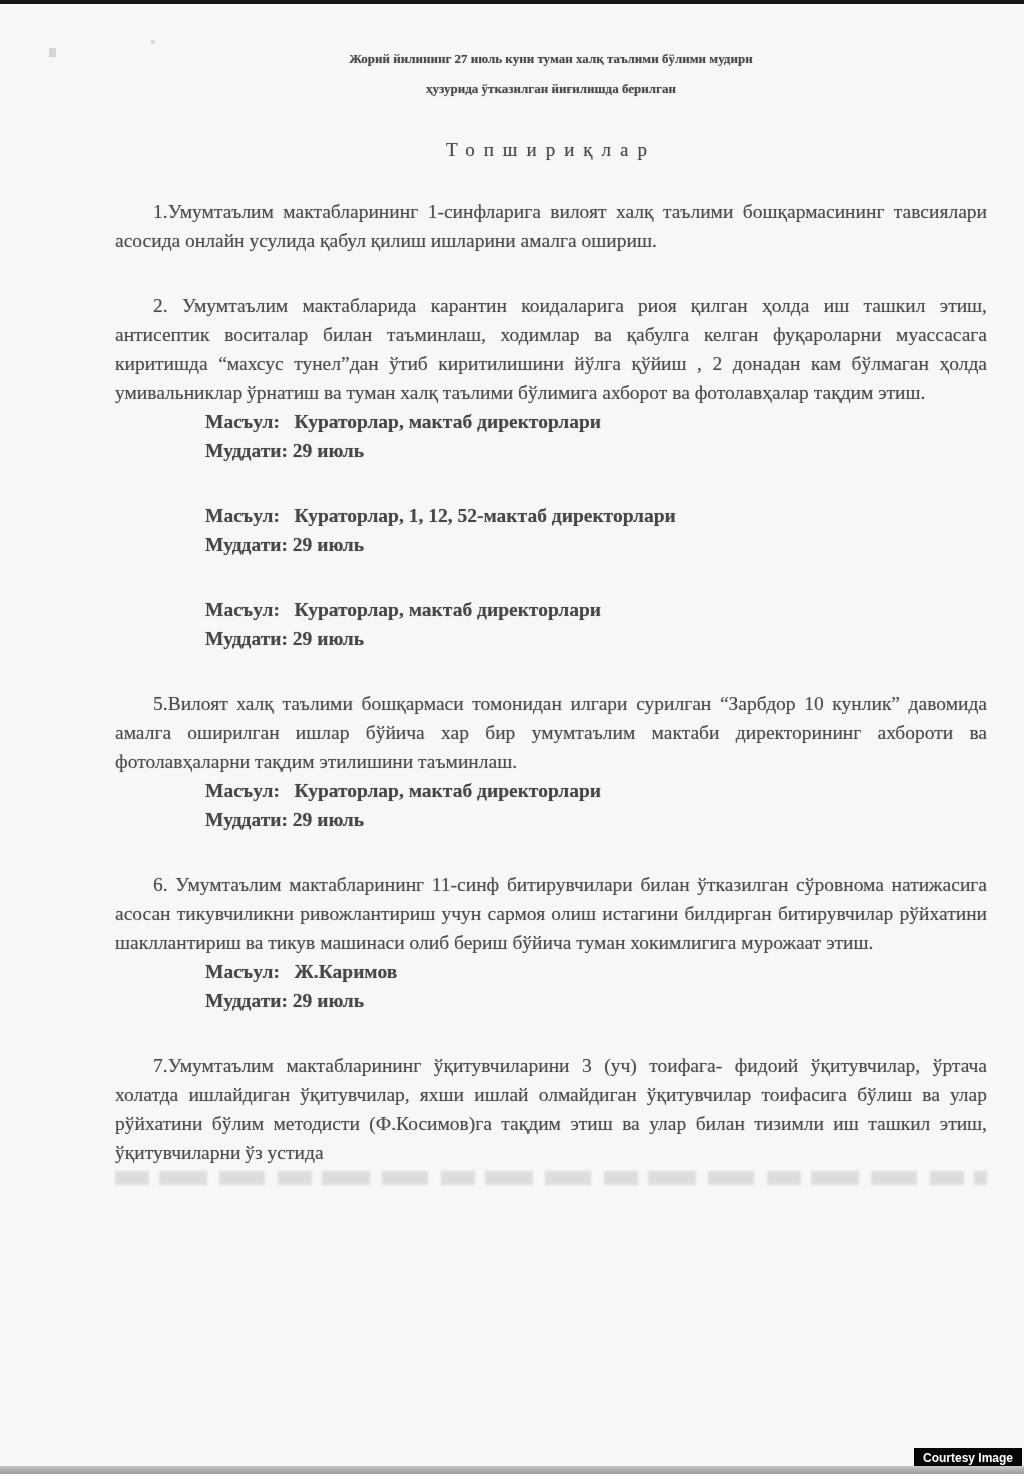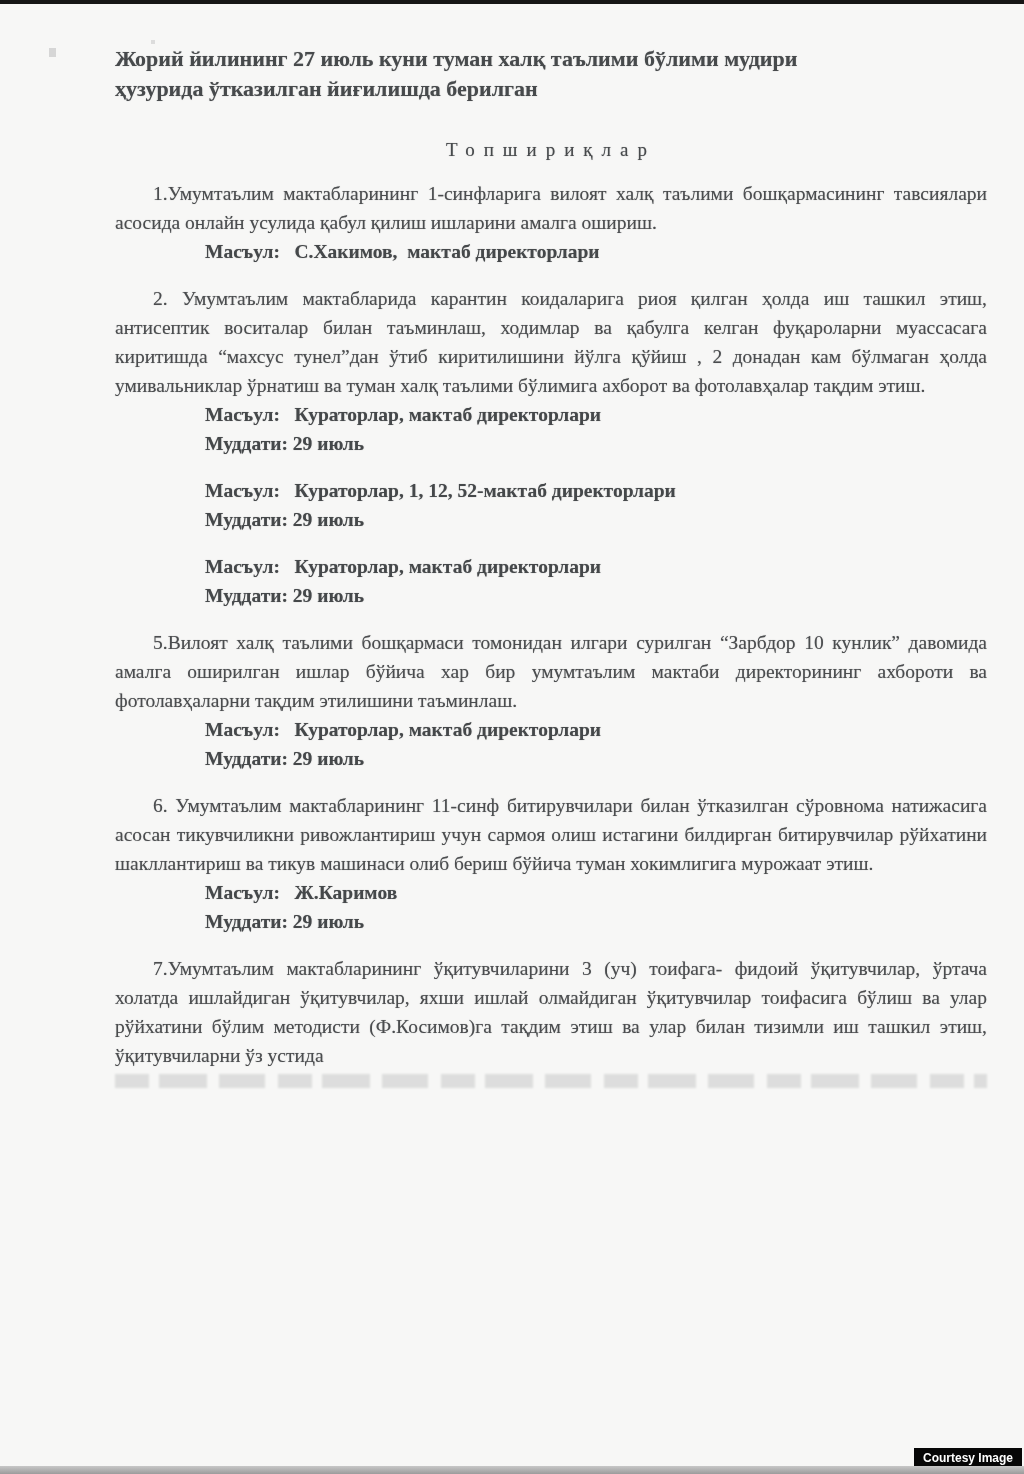--- a/index.html
+++ b/index.html
@@ -28,35 +28,35 @@
     position: absolute; left: 151px; top: 40px; width: 4px; height: 4px;
     background: #dcdcdc;
   }
   .content {
     position: absolute; left: 115px; top: 0; width: 872px;
     filter: blur(0.35px);
     text-shadow: 0 0 1px rgba(95, 97, 99, 0.55);
   }
   .doc-title {
     margin: 44px 0 0 0;
-    text-align: left;
+    text-align: center;
     font-weight: bold;
-    font-size: 22px;
+    font-size: 13px;
     line-height: 30px;
     color: #474a4c;
   }
   .doc-heading {
     margin: 35px 0 0 0;
     text-align: center;
     font-weight: normal;
     font-size: 19px;
     letter-spacing: 9px;
     color: #474a4c;
   }
-  .task { margin-top: 18px; }
+  .task { margin-top: 36px; }
   .task-body {
     margin: 0;
     text-align: justify;
     text-indent: 38px;
     font-size: 19.5px;
     line-height: 29px;
   }
   .task-meta {
     margin: 0 0 0 90px;
     font-weight: bold;
@@ -102,21 +102,20 @@
   <div class="content">
     <div class="doc-title">
       <div>Жорий йилининг 27 июль куни туман халқ таълими бўлими мудири</div>
       <div>ҳузурида ўтказилган йиғилишда берилган</div>
     </div>
 
     <div class="doc-heading">Топшириқлар</div>
 
     <div class="task">
       <p class="task-body">1.Умумтаълим мактабларининг 1-синфларига вилоят халқ таълими бошқармасининг тавсиялари асосида онлайн усулида қабул қилиш ишларини амалга ошириш.</p>
-      <p class="task-meta">Масъул:   С.Хакимов,  мактаб директорлари</p>
     </div>
 
     <div class="task">
       <p class="task-body">2. Умумтаълим мактабларида карантин коидаларига риоя қилган ҳолда иш ташкил этиш, антисептик воситалар билан таъминлаш, ходимлар ва қабулга келган фуқароларни муассасага киритишда “махсус тунел”дан ўтиб киритилишини йўлга қўйиш , 2 донадан кам бўлмаган ҳолда умивальниклар ўрнатиш ва туман халқ таълими бўлимига ахборот ва фотолавҳалар тақдим этиш.</p>
       <p class="task-meta">Масъул:   Кураторлар, мактаб директорлари</p>
       <p class="task-meta">Муддати: 29 июль</p>
     </div>
 
     <div class="task">
       <p class="task-meta">Масъул:   Кураторлар, 1, 12, 52-мактаб директорлари</p>

